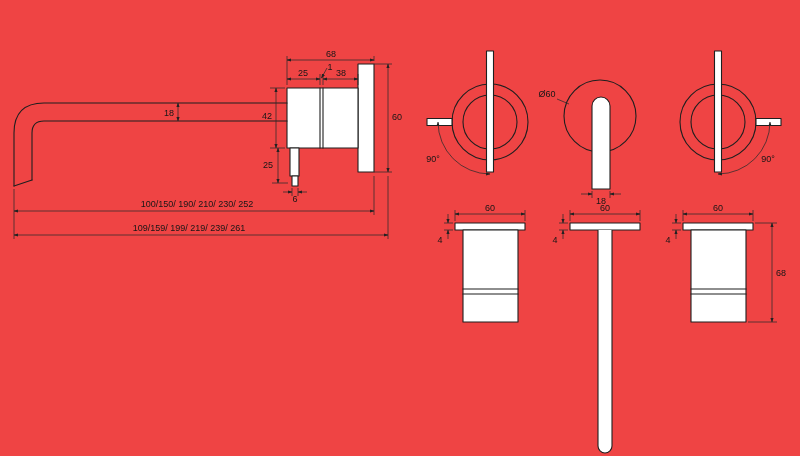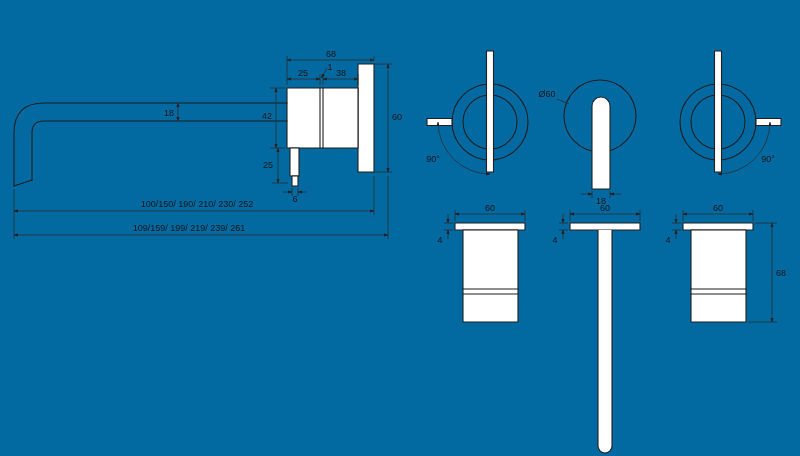--- a/index.html
+++ b/index.html
@@ -1,16 +1,16 @@
 <!DOCTYPE html>
 <html><head>
 <meta charset="utf-8">
 <style>
   html,body{margin:0;padding:0;background:#fff;}
-  .page{position:relative;width:800px;height:456px;background:#0369a1;overflow:hidden;
+  .page{position:relative;width:800px;height:456px;background:#ef4444;overflow:hidden;
         font-family:"Liberation Sans", sans-serif;}
   svg{display:block;}
   .ln{stroke:#1f1f1f;stroke-width:1.1;fill:none;stroke-linecap:round;stroke-linejoin:round;}
   .lnf{stroke:#1f1f1f;stroke-width:1.1;fill:#ffffff;stroke-linejoin:round;}
   .dim{stroke:#2b2b2b;stroke-width:0.75;fill:none;}
   .txt{font-family:"Liberation Sans", sans-serif;font-size:9px;fill:#161616;}
   .txtc{text-anchor:middle;}
   .txte{text-anchor:end;}
 </style>
 </head>

